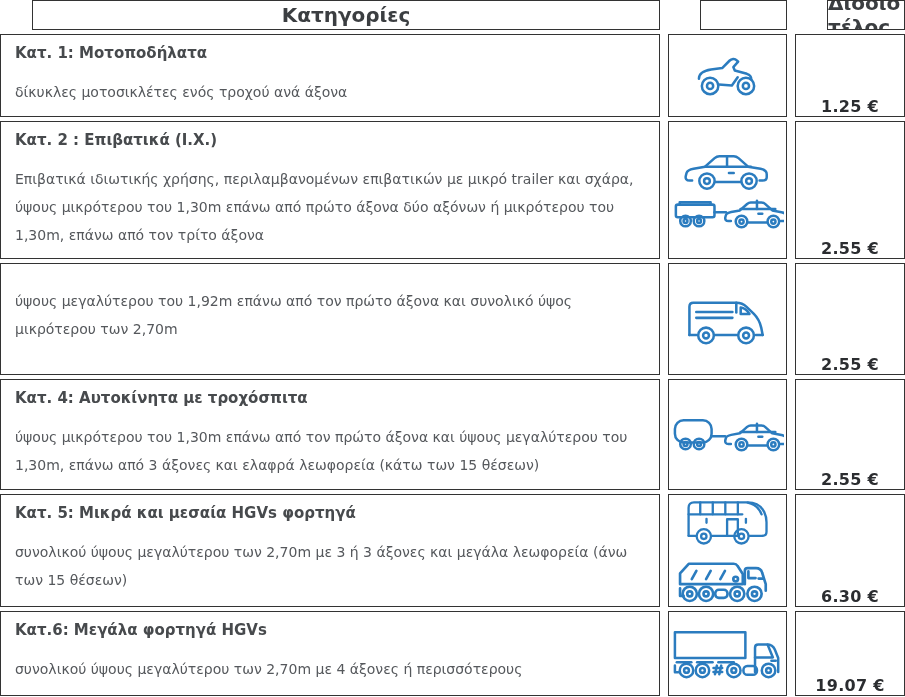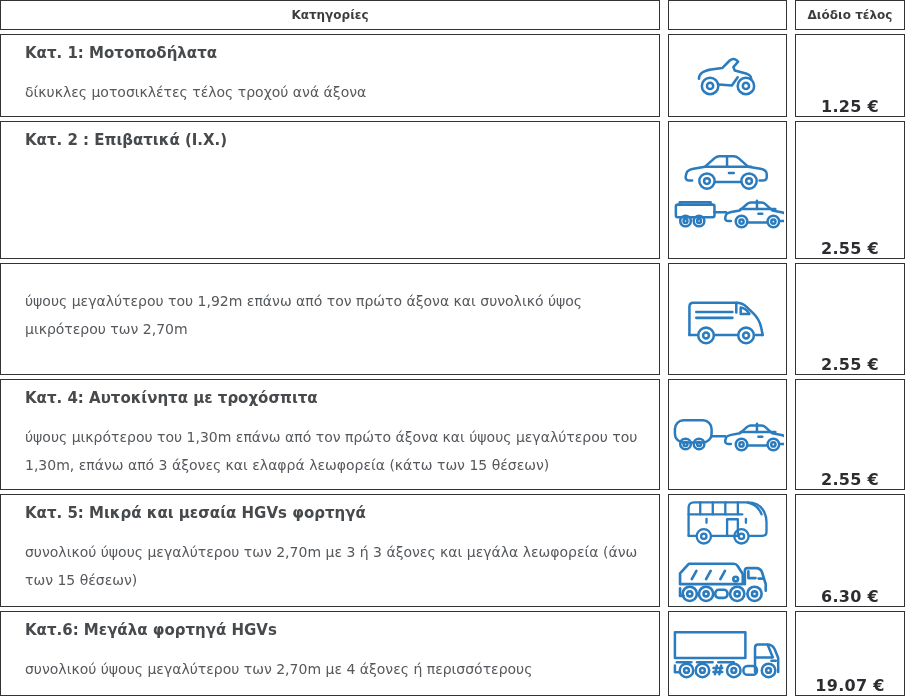--- a/index.html
+++ b/index.html
@@ -14,24 +14,24 @@
     box-sizing:border-box;
   }
   .cell{
     border:1.4px solid #333333;
     background:#ffffff;
     box-sizing:border-box;
     overflow:hidden;
   }
   .cell.header{
     display:flex;align-items:center;justify-content:center;
-    font-weight:bold;font-size:12px;color:#3b3e41;
+    font-weight:bold;font-size:20px;color:#3b3e41;margin-left:32px;
   }
   .cell.cat{
-    padding:8px 10px 0 24px;
+    padding:8px 10px 0 14px;
   }
   .cat-title{
     font-weight:bold;font-size:15px;color:#474a4d;line-height:20px;
   }
   .cat-desc{
     margin-top:15px;font-size:14px;color:#55585c;line-height:28px;
   }
   .cell.iconcell{
     display:flex;flex-direction:column;align-items:center;justify-content:center;
     gap:3px;padding:2px;
@@ -46,40 +46,41 @@
 </head>
 <body>
 
 <div class="toll-table">
   <div class="cell header">Κατηγορίες</div>
   <div class="cell header"></div>
   <div class="cell header">Διόδιο τέλος</div>
   <div id="rows-mount" style="display:contents">
   <div class="cell cat">
     <div class="cat-title">Κατ. 1: Μοτοποδήλατα</div>
-    <div class="cat-desc">δίκυκλες μοτοσικλέτες τέλος τροχού ανά άξονα</div>
+    <div class="cat-desc">δίκυκλες μοτοσικλέτες ενός τροχού ανά άξονα</div>
   </div>
   <div class="cell iconcell">
         <span class="icon-wrap">
           <svg viewBox="0 0 64 46" width="62" fill="none" stroke="#2b7cbf" stroke-width="2.6" stroke-linecap="round" stroke-linejoin="round">
     <circle cx="13.5" cy="34" r="8.5"></circle>
             <circle cx="13.5" cy="34" r="3.2"></circle>
     <circle cx="50.5" cy="34" r="8.5"></circle>
             <circle cx="50.5" cy="34" r="3.2"></circle>
     <path d="M2 26.5 C2 21 8 18 14.5 17 l11.5-1.5 7.5-7.5 c2-2 5.5-2.5 7.5-0.5 l1.5 1.5 -5 5.5 1.5 3.5 12.5 3.5 c3 1 4.5 3 4.5 5.5"></path>
     <path d="M22.5 32.5 l13.5 1 6-8.5"></path>
           </svg>
         </span>
       </div>
   <div class="cell fee">
     <span>1.25 €</span>
   </div>
 
   <div class="cell cat">
     <div class="cat-title">Κατ. 2 : Επιβατικά (Ι.Χ.)</div>
+    <div class="cat-desc">Επιβατικά ιδιωτικής χρήσης, περιλαμβανομένων επιβατικών με μικρό trailer και σχάρα, ύψους μικρότερου του 1,30m επάνω από πρώτο άξονα δύο αξόνων ή μικρότερου του 1,30m, επάνω από τον τρίτο άξονα</div>
   </div>
   <div class="cell iconcell">
         <span class="icon-wrap">
           <svg viewBox="0 0 92 44" width="88" fill="none" stroke="#2b7cbf" stroke-width="2.6" stroke-linecap="round" stroke-linejoin="round">
     <path d="M8.5 33 H6 c-3.5 0-5-2-4-5.5 l0.7-2.5 c0.8-2.6 3.8-3.7 7.3-4.4 l12-2.1 10-9 c1.5-1.3 3-2 5-2 h15 c2 0 3.5 0.7 5 2 l10 9 13 2.2 c3.5 0.7 6.5 2.3 6.5 5.8 v3 c0 2.5-1.5 3.5-4.5 3.5 h-3"></path>
     <path d="M22 18.5 h48"></path>
             <path d="M45 7.5 v11"></path>
             <path d="M47 25 h5"></path>
     <circle cx="24" cy="33.5" r="8"></circle>
             <circle cx="24" cy="33.5" r="3"></circle>

